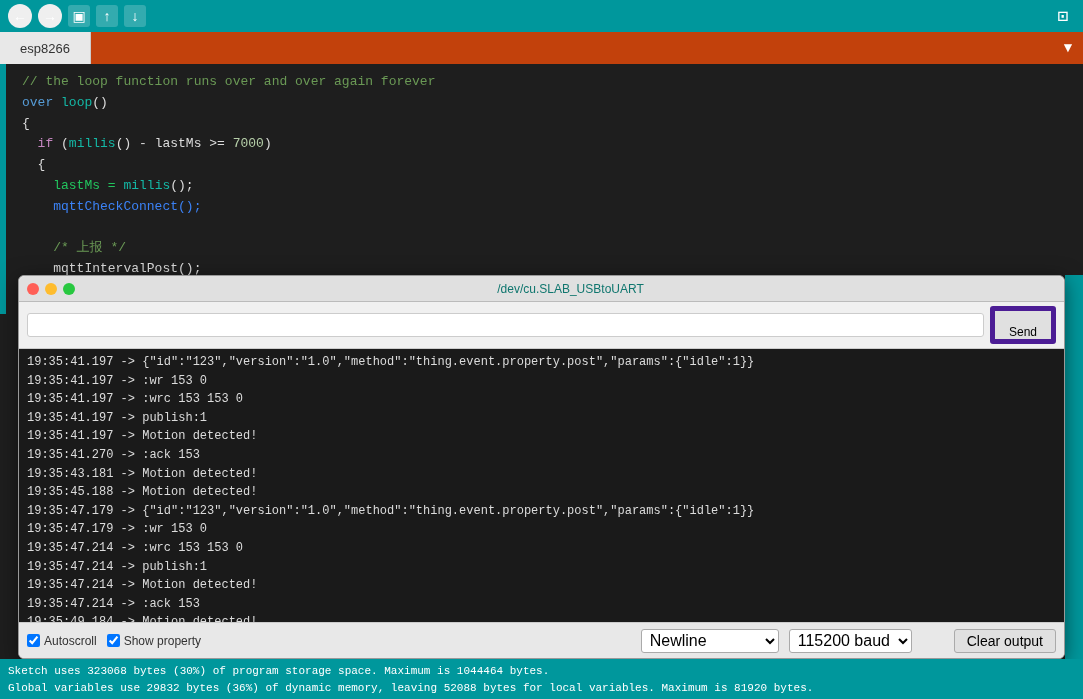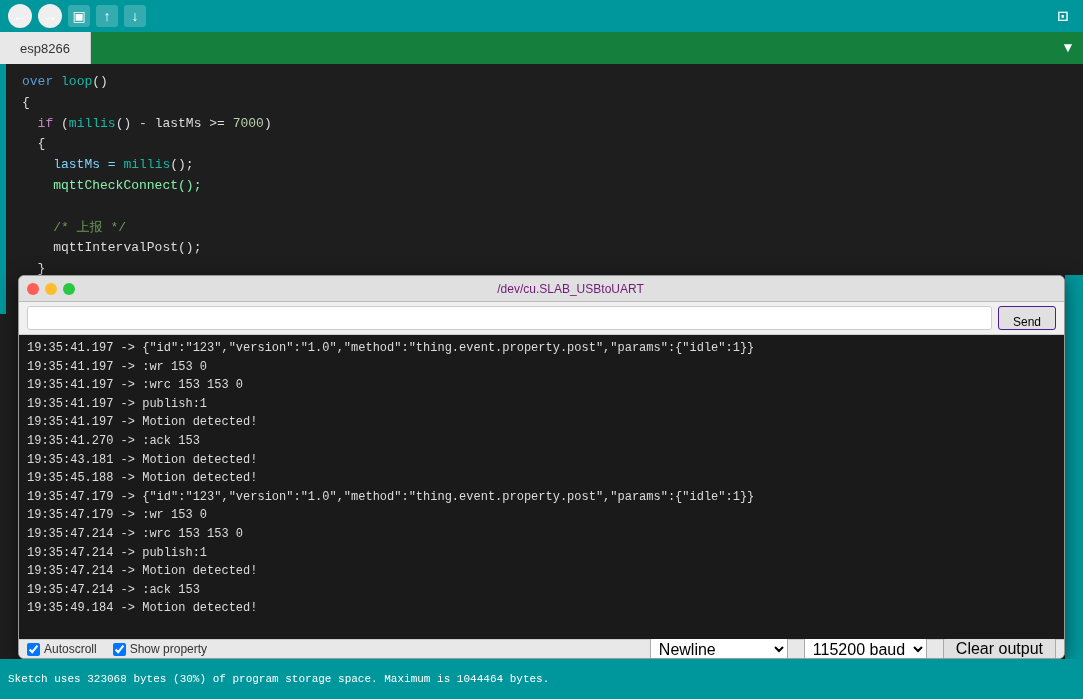--- a/index.html
+++ b/index.html
@@ -46,21 +46,21 @@
       display: flex;
       align-items: center;
       justify-content: center;
       cursor: pointer;
       color: #fff;
       font-size: 18px;
     }
 
     
     .tab-bar {
-      background: #15803d;
+      background: #c2410c;
       height: 32px;
       display: flex;
       align-items: stretch;
     }
     .tab {
       background: #e8e8e8;
       color: #333;
       padding: 0 20px;
       font-size: 13px;
       font-family: Arial, sans-serif;
@@ -143,21 +143,21 @@
       border-radius: 50%;
     }
     .tl-red { background: #ff5f57; }
     .tl-yellow { background: #febc2e; }
     .tl-green { background: #28c840; }
     .serial-title {
       flex: 1;
       text-align: center;
       font-size: 12px;
       font-family: Arial, sans-serif;
-      color: #701a75;
+      color: #0f766e;
     }
 
     
     .serial-input-row {
       display: flex;
       align-items: center;
       padding: 4px 8px;
       background: #f0f0f0;
       border-bottom: 1px solid #ccc;
       gap: 6px;
@@ -167,23 +167,23 @@
       height: 24px;
       border: 1px solid #ccc;
       border-radius: 3px;
       background: #fff;
       padding: 0 6px;
       font-size: 12px;
       outline: none;
     }
     .send-btn {
       background: #e0e0e0;
-      border: 1px solid #4c1d95;
+      border: 5px solid #4c1d95;
       border-radius: 3px;
-      padding: 8px 14px;
+      padding: 14px 14px;
       font-size: 12px;
       cursor: pointer;
       height: 24px;
     }
 
     
     .serial-output {
       flex: 1;
       background: #1a1a1a;
       color: #dcdcdc;
@@ -202,27 +202,27 @@
     .serial-output::-webkit-scrollbar-track {
       background: #2a2a2a;
     }
     .serial-output::-webkit-scrollbar-thumb {
       background: #555;
       border-radius: 4px;
     }
 
     
     .serial-bottom-bar {
-      height: 19px;
+      height: 36px;
       background: #e8e8e8;
       border-top: 1px solid #ccc;
       display: flex;
       align-items: center;
       padding: 0 8px;
-      gap: 16px;
+      gap: 10px;
       font-size: 12px;
       font-family: Arial, sans-serif;
     }
     .check-label {
       display: flex;
       align-items: center;
       gap: 4px;
       cursor: pointer;
       color: #333;
     }
@@ -237,40 +237,41 @@
       border-radius: 3px;
       background: #fff;
       padding: 0 4px;
       cursor: pointer;
     }
     .clear-btn {
       background: #e0e0e0;
       border: 1px solid #aaa;
       border-radius: 3px;
       padding: 2px 12px;
-      font-size: 16px;
-      cursor: pointer;
-      height: 24px;
+      font-size: 14px;
+      cursor: pointer;
+      height: 24px;
+      margin-left: 32px;
     }
 
     
     .status-bar {
       position: absolute;
       bottom: 0;
       left: 0;
       right: 0;
       height: 40px;
       background: #00979c;
       color: #fff;
       font-size: 11px;
       font-family: 'Courier New', Courier, monospace;
       padding: 4px 8px;
       display: flex;
       flex-direction: column;
-      justify-content: center;
+      justify-content: flex-start;
       line-height: 1.5;
     }
 
     
     .teal-strip {
       position: absolute;
       right: 0;
       top: 275px;
       width: 18px;
       bottom: 40px;
@@ -292,43 +293,46 @@
 <div class="tab-bar">
   <div class="tab">
     <span>esp8266</span>
   </div>
   <div class="tab-arrow">▼</div>
 </div>
 
 <div class="code-area">
   <div class="line-number-bar"></div>
   <div style="padding-left: 10px;">
+    <div class="code-line">
+        <span class="kw-comment">// the loop function runs over and over again forever</span>
+      </div>
     <div class="code-line"><span class="kw-void">over</span>&nbsp;<span class="kw-func">loop</span><span style="color:#dcdcdc;">()</span></div>
     <div class="code-line">
         <span style="color:#dcdcdc;">{</span>
       </div>
     <div class="code-line">
         <span style="color:#dcdcdc;">&nbsp;&nbsp;</span>
         <span class="kw-if">if</span>
         <span style="color:#dcdcdc;">&nbsp;(</span>
         <span class="kw-func">millis</span>
         <span style="color:#dcdcdc;">()&nbsp;-&nbsp;lastMs&nbsp;&gt;=&nbsp;</span>
         <span class="kw-num">7000</span>
         <span style="color:#dcdcdc;">)</span>
       </div>
     <div class="code-line">
         <span style="color:#dcdcdc;">&nbsp;&nbsp;{</span>
       </div>
     <div class="code-line">
-        <span style="color:#7dd3fc;">&nbsp;&nbsp;&nbsp;&nbsp;lastMs&nbsp;=&nbsp;</span>
+        <span style="color:#22c55e;">&nbsp;&nbsp;&nbsp;&nbsp;lastMs&nbsp;=&nbsp;</span>
         <span class="kw-func">millis</span>
         <span style="color:#dcdcdc;">();</span>
       </div>
     <div class="code-line">
-        <span style="color:#86efac;">&nbsp;&nbsp;&nbsp;&nbsp;mqttCheckConnect();</span>
+        <span style="color:#3b82f6;">&nbsp;&nbsp;&nbsp;&nbsp;mqttCheckConnect();</span>
       </div>
     <div class="code-line">&nbsp;</div>
     <div class="code-line">
         <span class="kw-comment">&nbsp;&nbsp;&nbsp;&nbsp;/* 上报 */</span>
       </div>
     <div class="code-line">
         <span style="color:#dcdcdc;">&nbsp;&nbsp;&nbsp;&nbsp;mqttIntervalPost();</span>
       </div>
     <div class="code-line">
         <span style="color:#dcdcdc;">&nbsp;&nbsp;}</span>
@@ -395,13 +399,14 @@
       <option>38400 baud</option>
       <option>57600 baud</option>
       <option selected="">115200 baud</option>
     </select>
     <button class="clear-btn">Clear output</button>
   </div>
 </div>
 
 <div class="status-bar">
   <div>Sketch uses 323068 bytes (30%) of program storage space. Maximum is 1044464 bytes.</div>
+  <div>Global variables use 29832 bytes (36%) of dynamic memory, leaving 52088 bytes for local variables. Maximum is 81920 bytes.</div>
 </div>
 
 </body></html>

